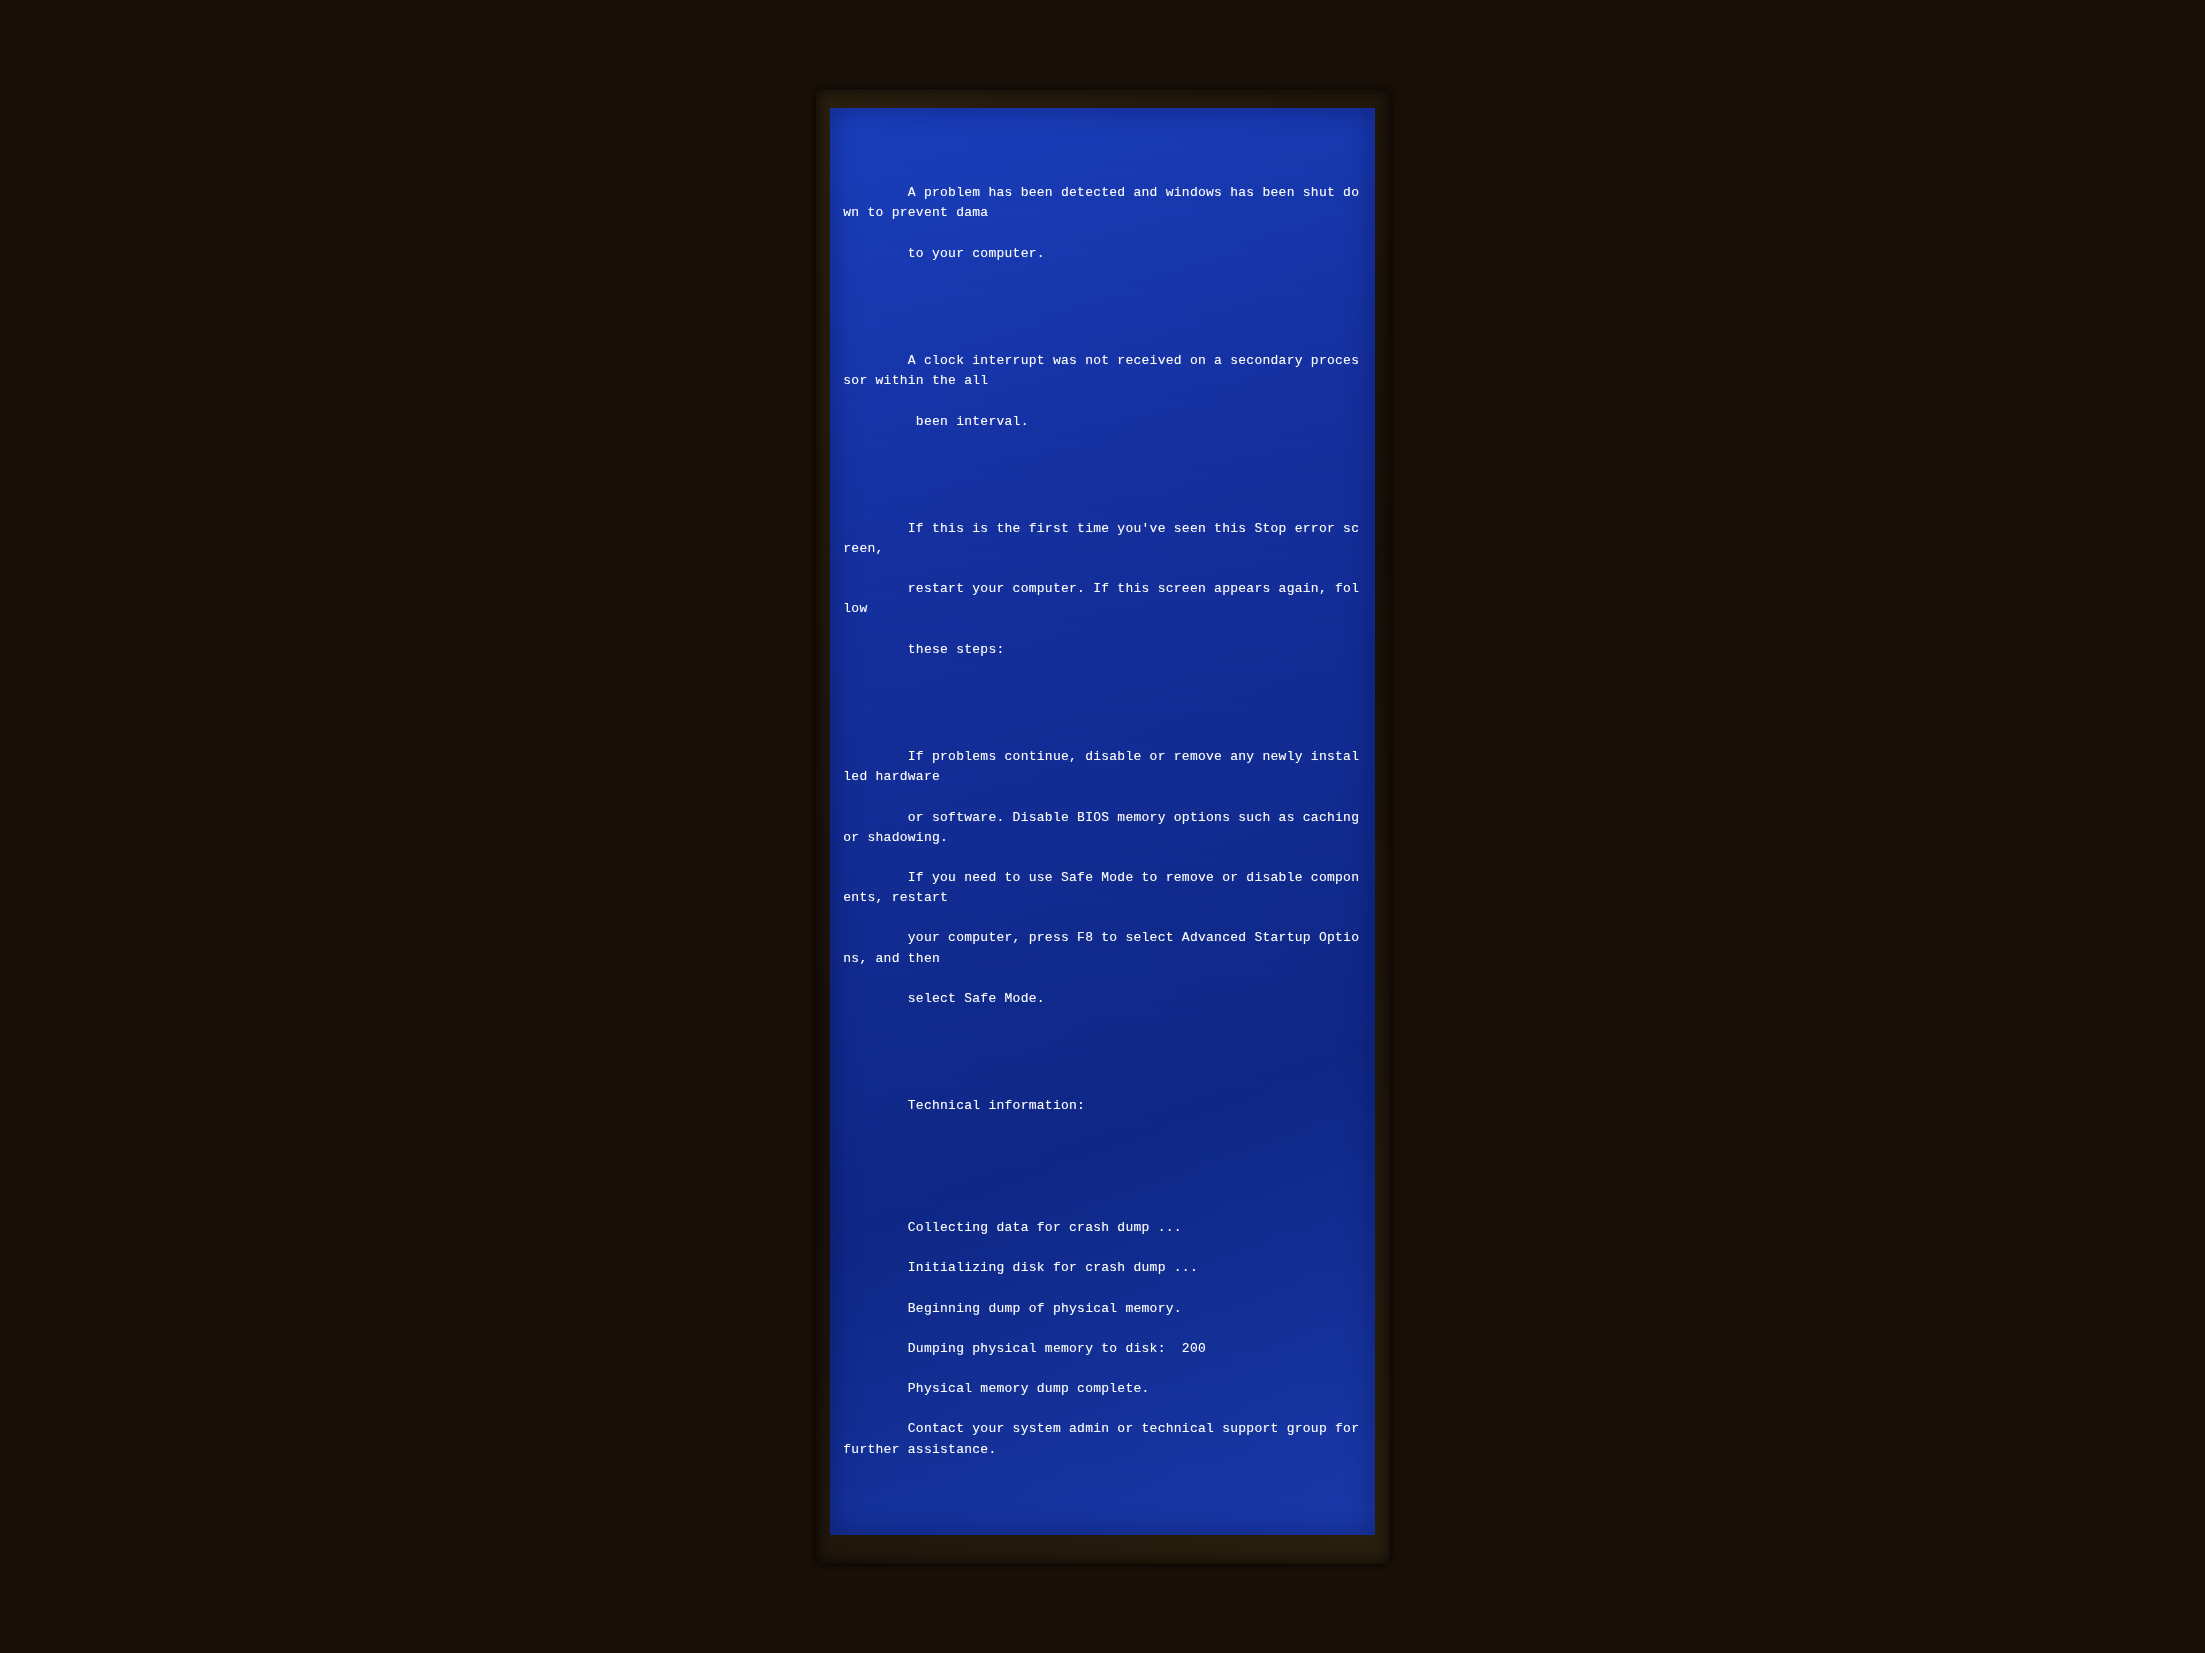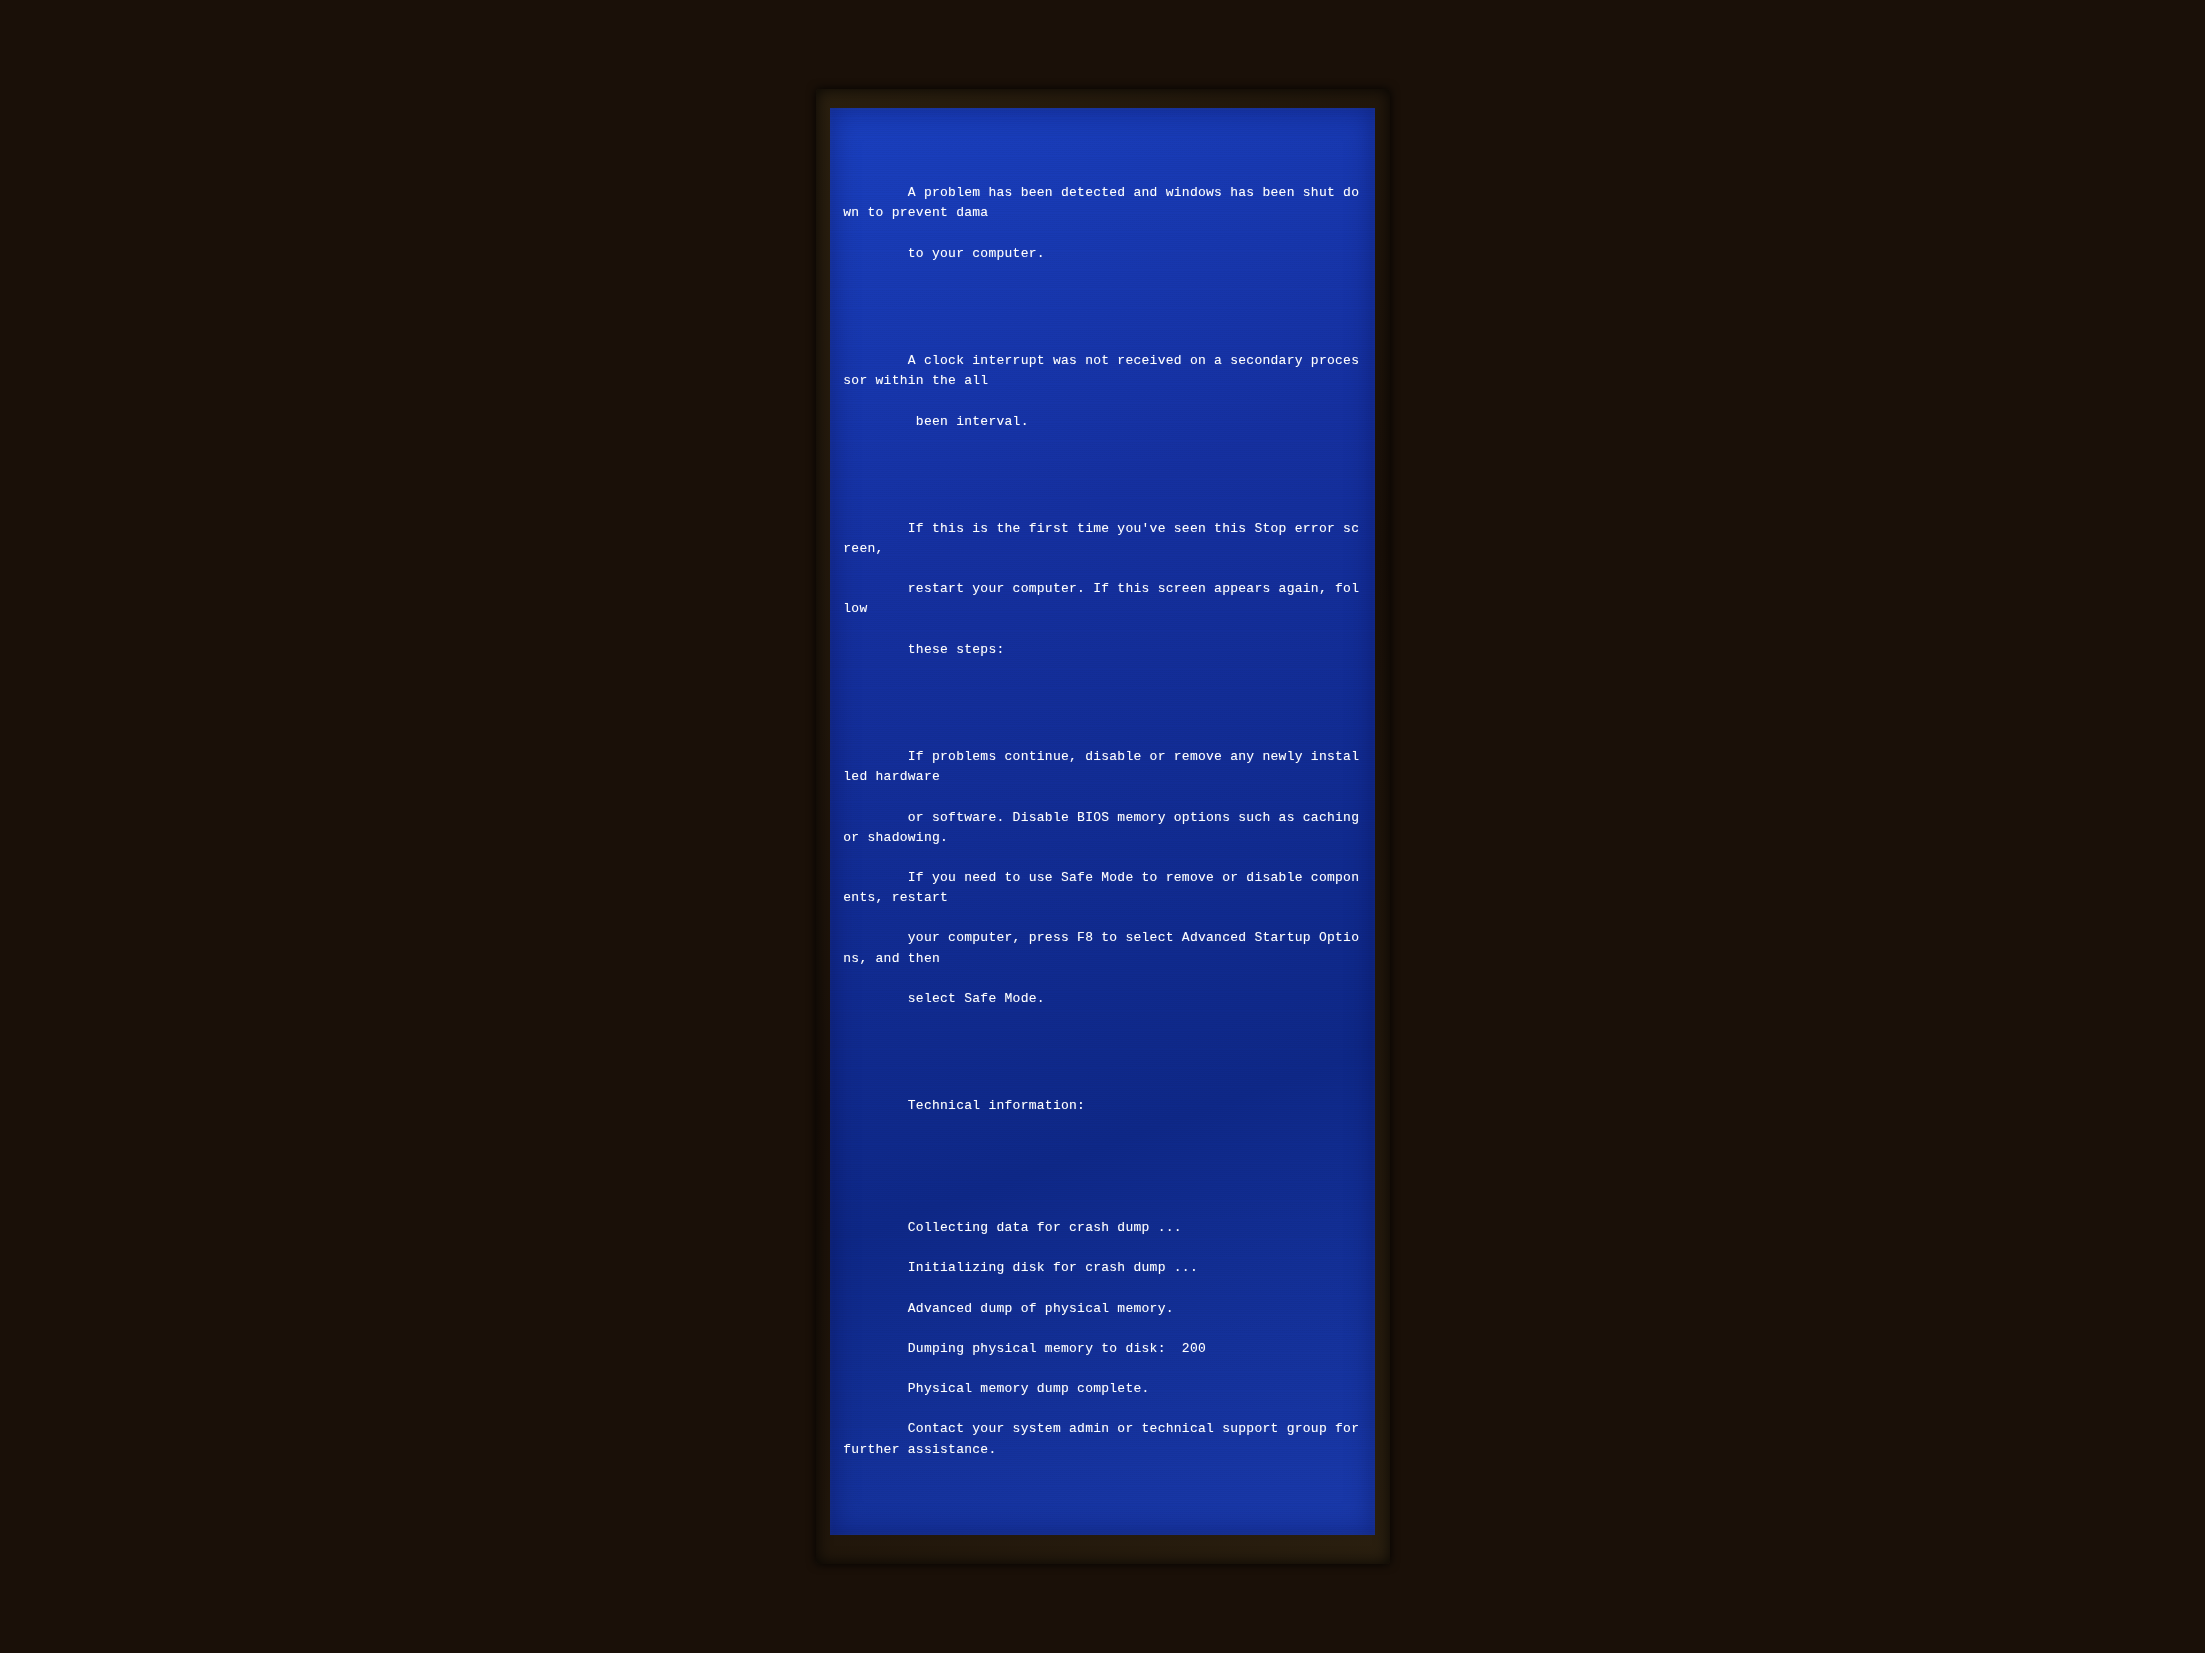--- a/index.html
+++ b/index.html
@@ -97,21 +97,21 @@
         <span>If you need to use Safe Mode to remove or disable components, restart</span><br>
         <span>your computer, press F8 to select Advanced Startup Options, and then</span><br>
         <span>select Safe Mode.</span>
       </div>
       <div class="section">
         <span>Technical information:</span>
       </div>
       <div class="bottom-section">
         <span>Collecting data for crash dump ...</span><br>
         <span>Initializing disk for crash dump ...</span><br>
-        <span>Advanced dump of physical memory.</span><br>
+        <span>Beginning dump of physical memory.</span><br>
         <span>Dumping physical memory to disk:  200</span><br>
         <span>Physical memory dump complete.</span><br>
         <span>Contact your system admin or technical support group for further assistance.</span>
       </div>
     </div>
   </div>
 </div>
 
 
 </body></html>

